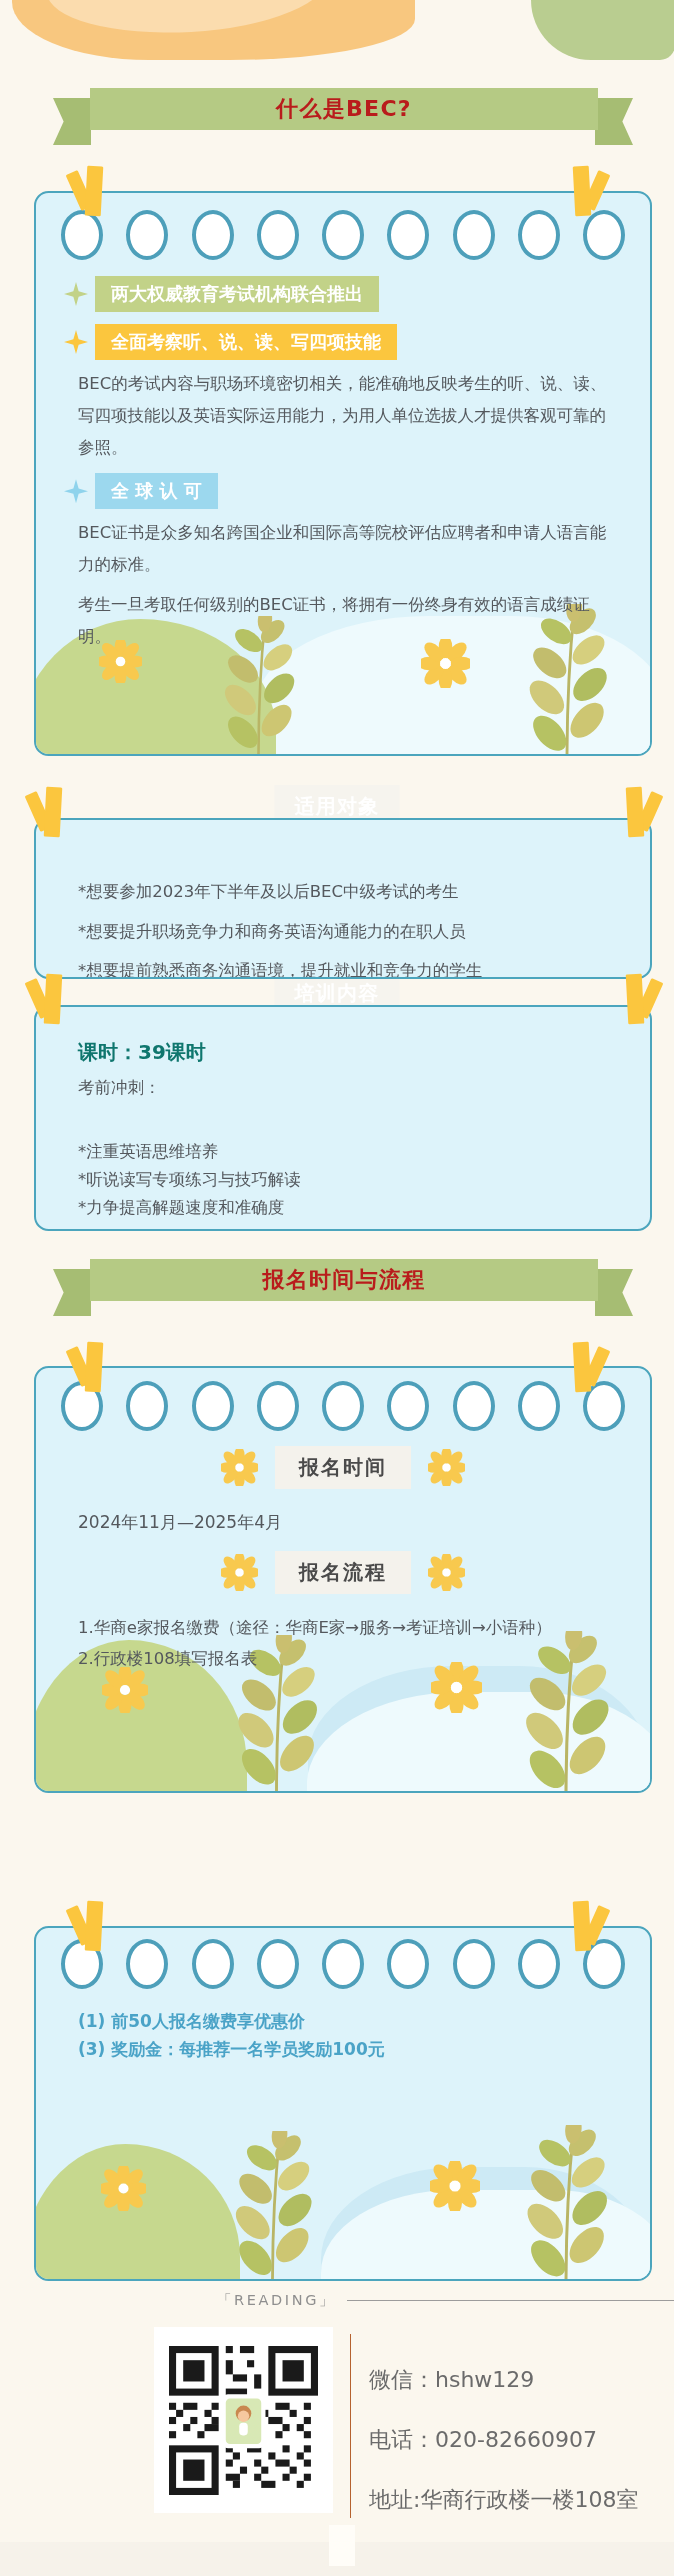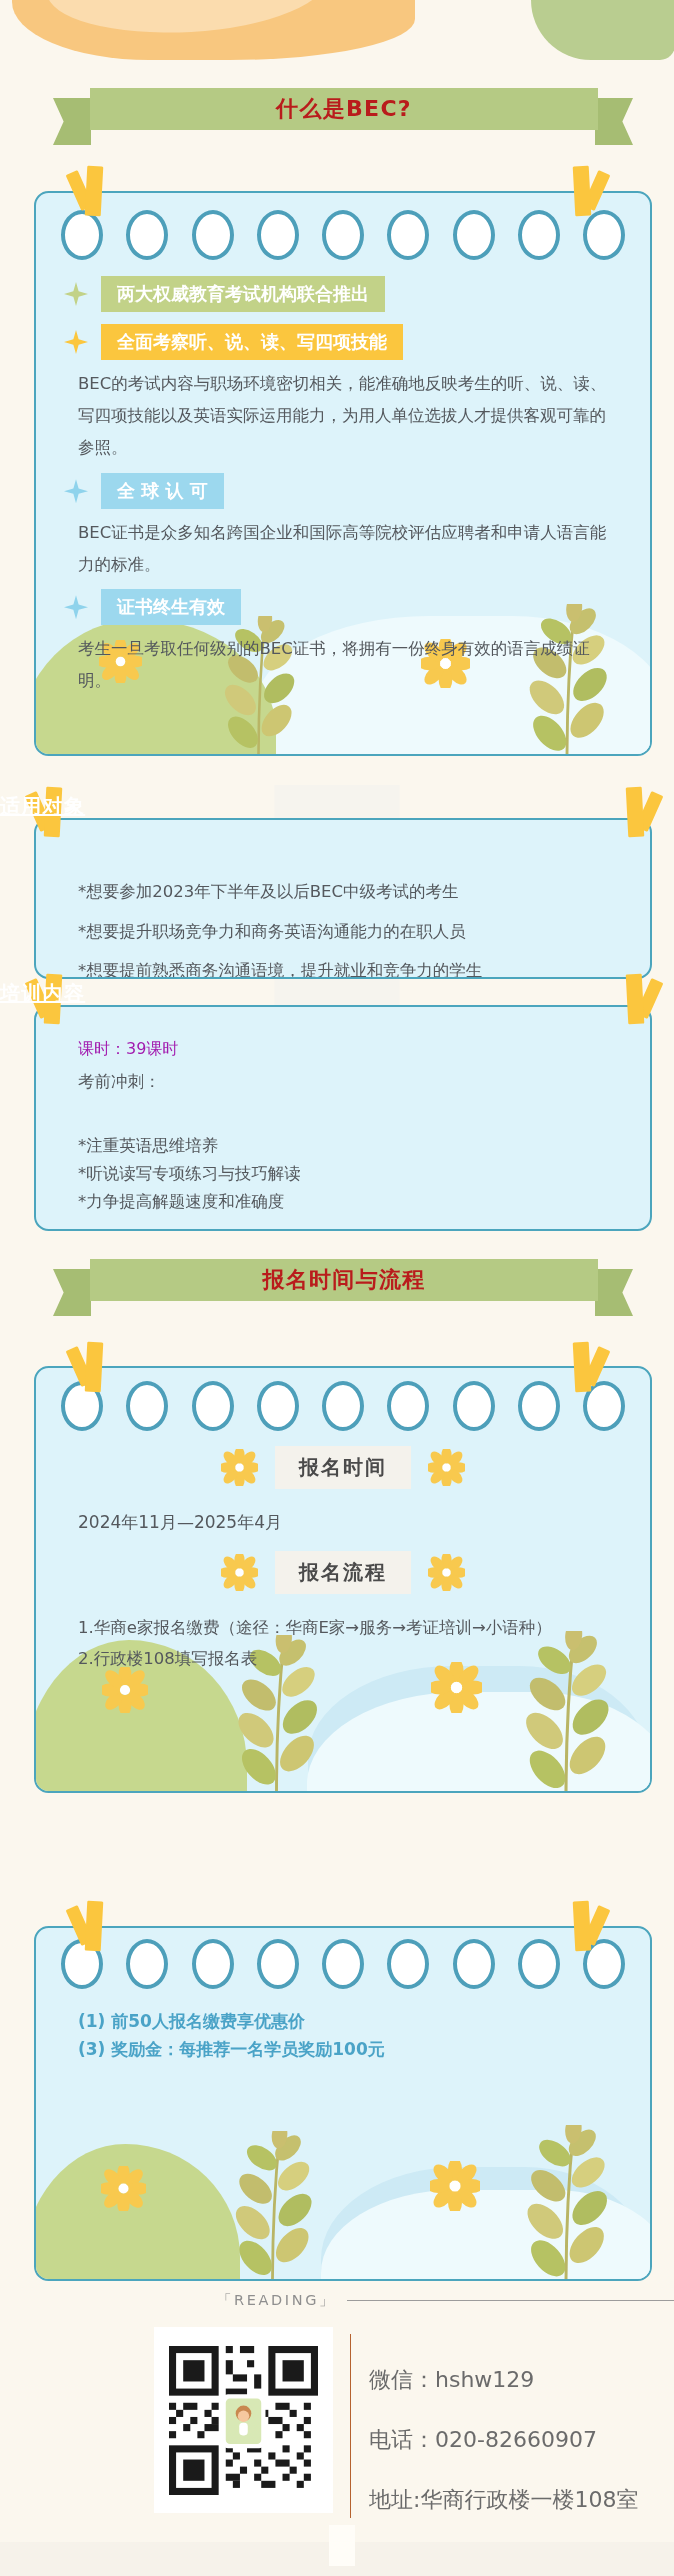--- a/index.html
+++ b/index.html
@@ -22,38 +22,38 @@
   .ribbon-tail{position:absolute;top:10px;width:38px;height:47px;background:#a6bd73;}
   .ribbon-tail.left{left:53px;clip-path:polygon(0 0,100% 0,100% 100%,0 100%,28% 50%);}
   .ribbon-tail.right{left:595px;clip-path:polygon(0 0,100% 0,72% 50%,100% 100%,0 100%);}
 
   
   .card{position:absolute;left:34px;width:618px;box-sizing:border-box;background:#ddf3fa;
     border:2px solid #4ba5bd;border-radius:14.5px;overflow:hidden;z-index:2;}
   .rings{display:flex;justify-content:space-between;padding:0 25px;}
   .ring{width:34px;height:42px;border:4.6px solid #4d9fba;background:#fff;border-radius:50%;box-sizing:content-box;flex:0 0 auto;}
 
-  .badge-row{display:flex;align-items:center;gap:13px;margin-left:28px;position:relative;z-index:2;}
+  .badge-row{display:flex;align-items:center;gap:7px;margin-left:28px;position:relative;z-index:2;}
   .sparkle{width:24px;height:24px;flex:0 0 auto;
     clip-path:polygon(50% 0%,61% 39%,100% 50%,61% 61%,50% 100%,39% 61%,0% 50%,39% 39%);}
   .sparkle.green{background:#c2d288;}
   .sparkle.yellow{background:#fbc63e;}
   .sparkle.blue{background:#8fd3ec;}
   .badge{color:#fff;font-weight:bold;font-size:18px;padding:6px 16px;white-space:nowrap;}
   .badge--green{background:#c2d288;}
   .badge--yellow{background:#fbc63e;}
   .badge--blue{background:#9cd8ee;}
 
   .para{margin:8px 42px 0;font-size:16.5px;line-height:32px;color:#54585d;position:relative;z-index:2;}
 
   
   .tab-bg{position:absolute;left:50%;transform:translateX(-50%);width:125px;height:36px;
     background:#f6f4ee;z-index:1;}
-  .tab-text{position:absolute;left:0;width:674px;text-align:left;z-index:6;
-    color:#fff;font-size:20px;font-weight:bold;letter-spacing:1.3px;text-decoration:underline;}
+  .tab-text{position:absolute;left:0;width:674px;text-align:center;z-index:6;
+    color:#fff;font-size:20px;font-weight:bold;letter-spacing:1.3px;}
 
   
   .clip{position:absolute;width:32px;height:54px;z-index:5;}
   .clip i{position:absolute;background:#fbc63e;border-radius:1.3px;}
   .clip .a{left:-1.3px;top:5.3px;width:13px;height:39px;transform:rotate(-24deg);}
   .clip .b{left:12px;top:0;width:16px;height:50px;transform:rotate(3deg);}
   .clip.mirror{transform:scaleX(-1);}
 
   
   .fheading{display:flex;align-items:center;justify-content:center;gap:17px;position:relative;z-index:2;}
@@ -162,24 +162,20 @@
       <span class="badge badge--yellow">全面考察听、说、读、写四项技能</span>
     </div>
     <p class="para">BEC的考试内容与职场环境密切相关，能准确地反映考生的听、说、读、写四项技能以及英语实际运用能力，为用人单位选拔人才提供客观可靠的参照。</p>
 
     <div class="badge-row" style="margin-top:9.2px">
       <span class="sparkle blue"></span>
       <span class="badge badge--blue">全 球 认 可</span>
     </div>
     <p class="para">BEC证书是众多知名跨国企业和国际高等院校评估应聘者和申请人语言能力的标准。</p>
 
-    <div class="badge-row" style="margin-top:8px">
-      <span class="sparkle blue"></span>
-      <span class="badge badge--blue">证书终生有效</span>
-    </div>
     <p class="para">考生一旦考取任何级别的BEC证书，将拥有一份终身有效的语言成绩证明。</p>
 
     <div class="decor" style="height:158px">
       <div class="wave wave--dark" style="right:-6.6px;bottom:0;width:211px;height:105px"></div>
       <div class="wave" style="right:-20px;bottom:0;width:415px;height:138px"></div>
       <div class="hill" style="left:-17px;bottom:0;width:257px;height:135px"></div>
       <svg class="leaf" style="left:166px;bottom:-4px" width="113" height="142" viewBox="0 0 140 220">
           <use href="#leafBranch"></use>
         </svg>
       <svg class="leaf" style="right:22.4px;bottom:-8px" width="122" height="158" viewBox="0 0 140 220">
@@ -218,21 +214,21 @@
   <div class="clip" style="left:33px;top:974px">
       <i class="a"></i>
       <i class="b"></i>
     </div>
   <div class="clip mirror" style="left:623px;top:974px">
       <i class="a"></i>
       <i class="b"></i>
     </div>
 
   <div class="card" style="top:1005px;height:226px">
-    <div style="margin:32px 42px 0;font-size:16px;font-weight:normal;color:#a21caf">课时：39课时</div>
+    <div style="margin:32px 42px 0;font-size:20px;font-weight:bold;color:#0f766e">课时：39课时</div>
     <div style="margin:10.5px 42px 0;font-size:16.5px;color:#54585d">考前冲刺：</div>
     <div class="steps" style="margin-top:39px;line-height:28px">
       <div>*注重英语思维培养</div>
       <div>*听说读写专项练习与技巧解读</div>
       <div>*力争提高解题速度和准确度</div>
     </div>
   </div>
 
   <div class="ribbon" style="top:1259px">
     <div class="ribbon-tail left"></div>

